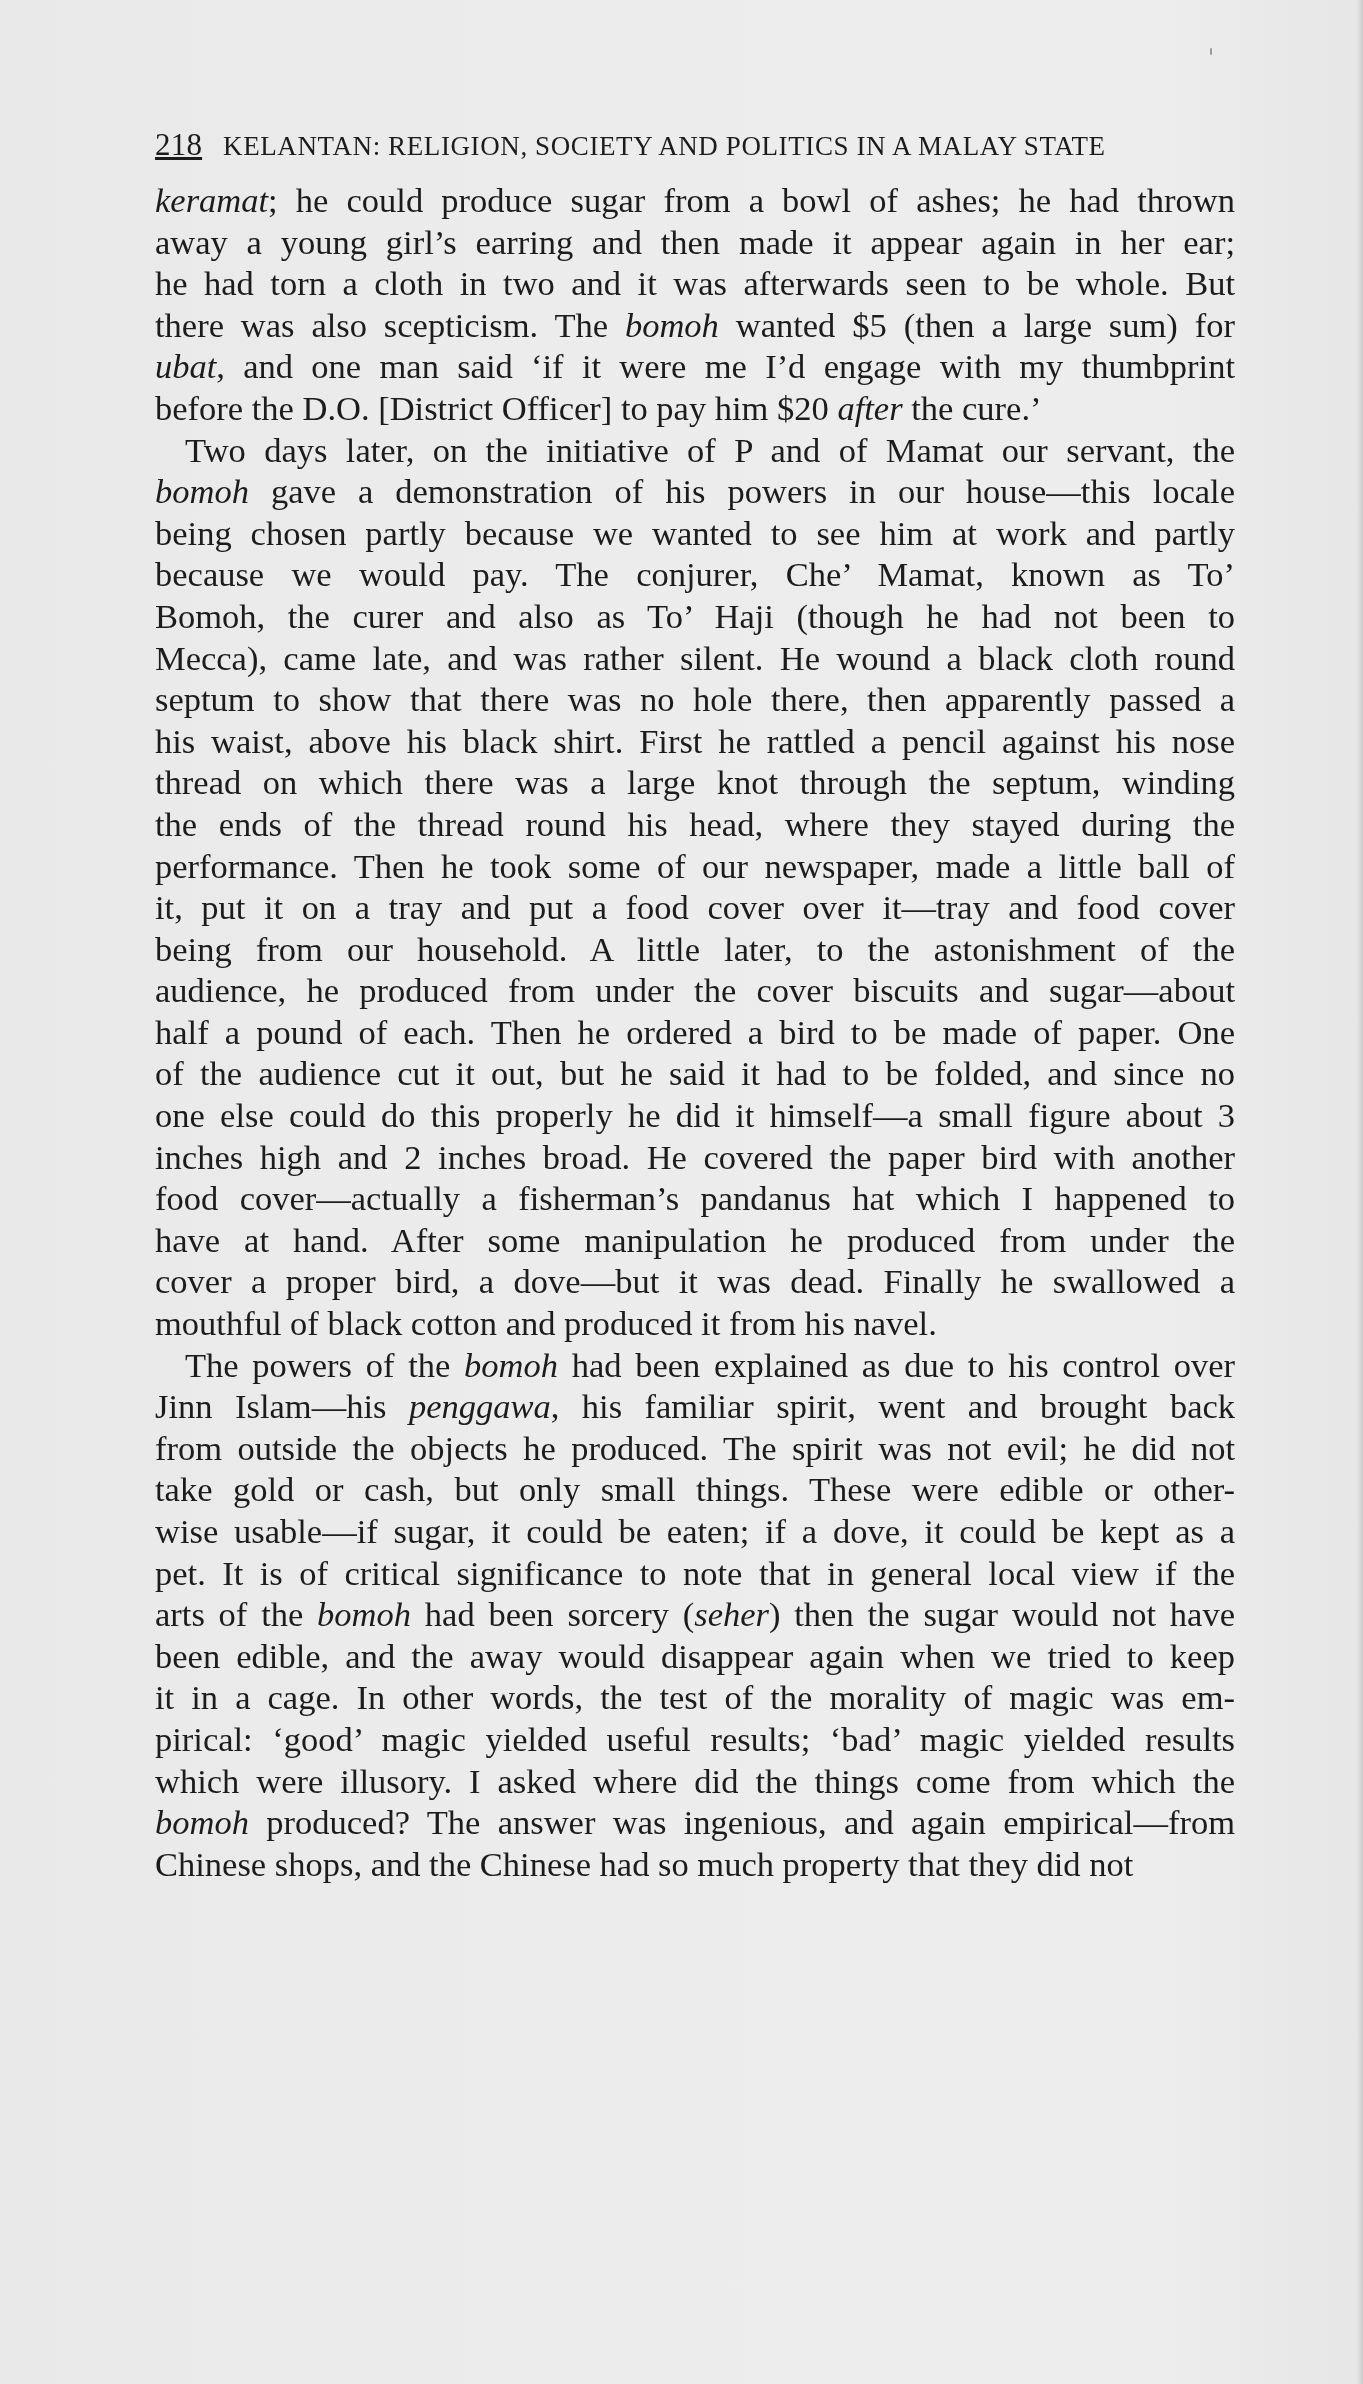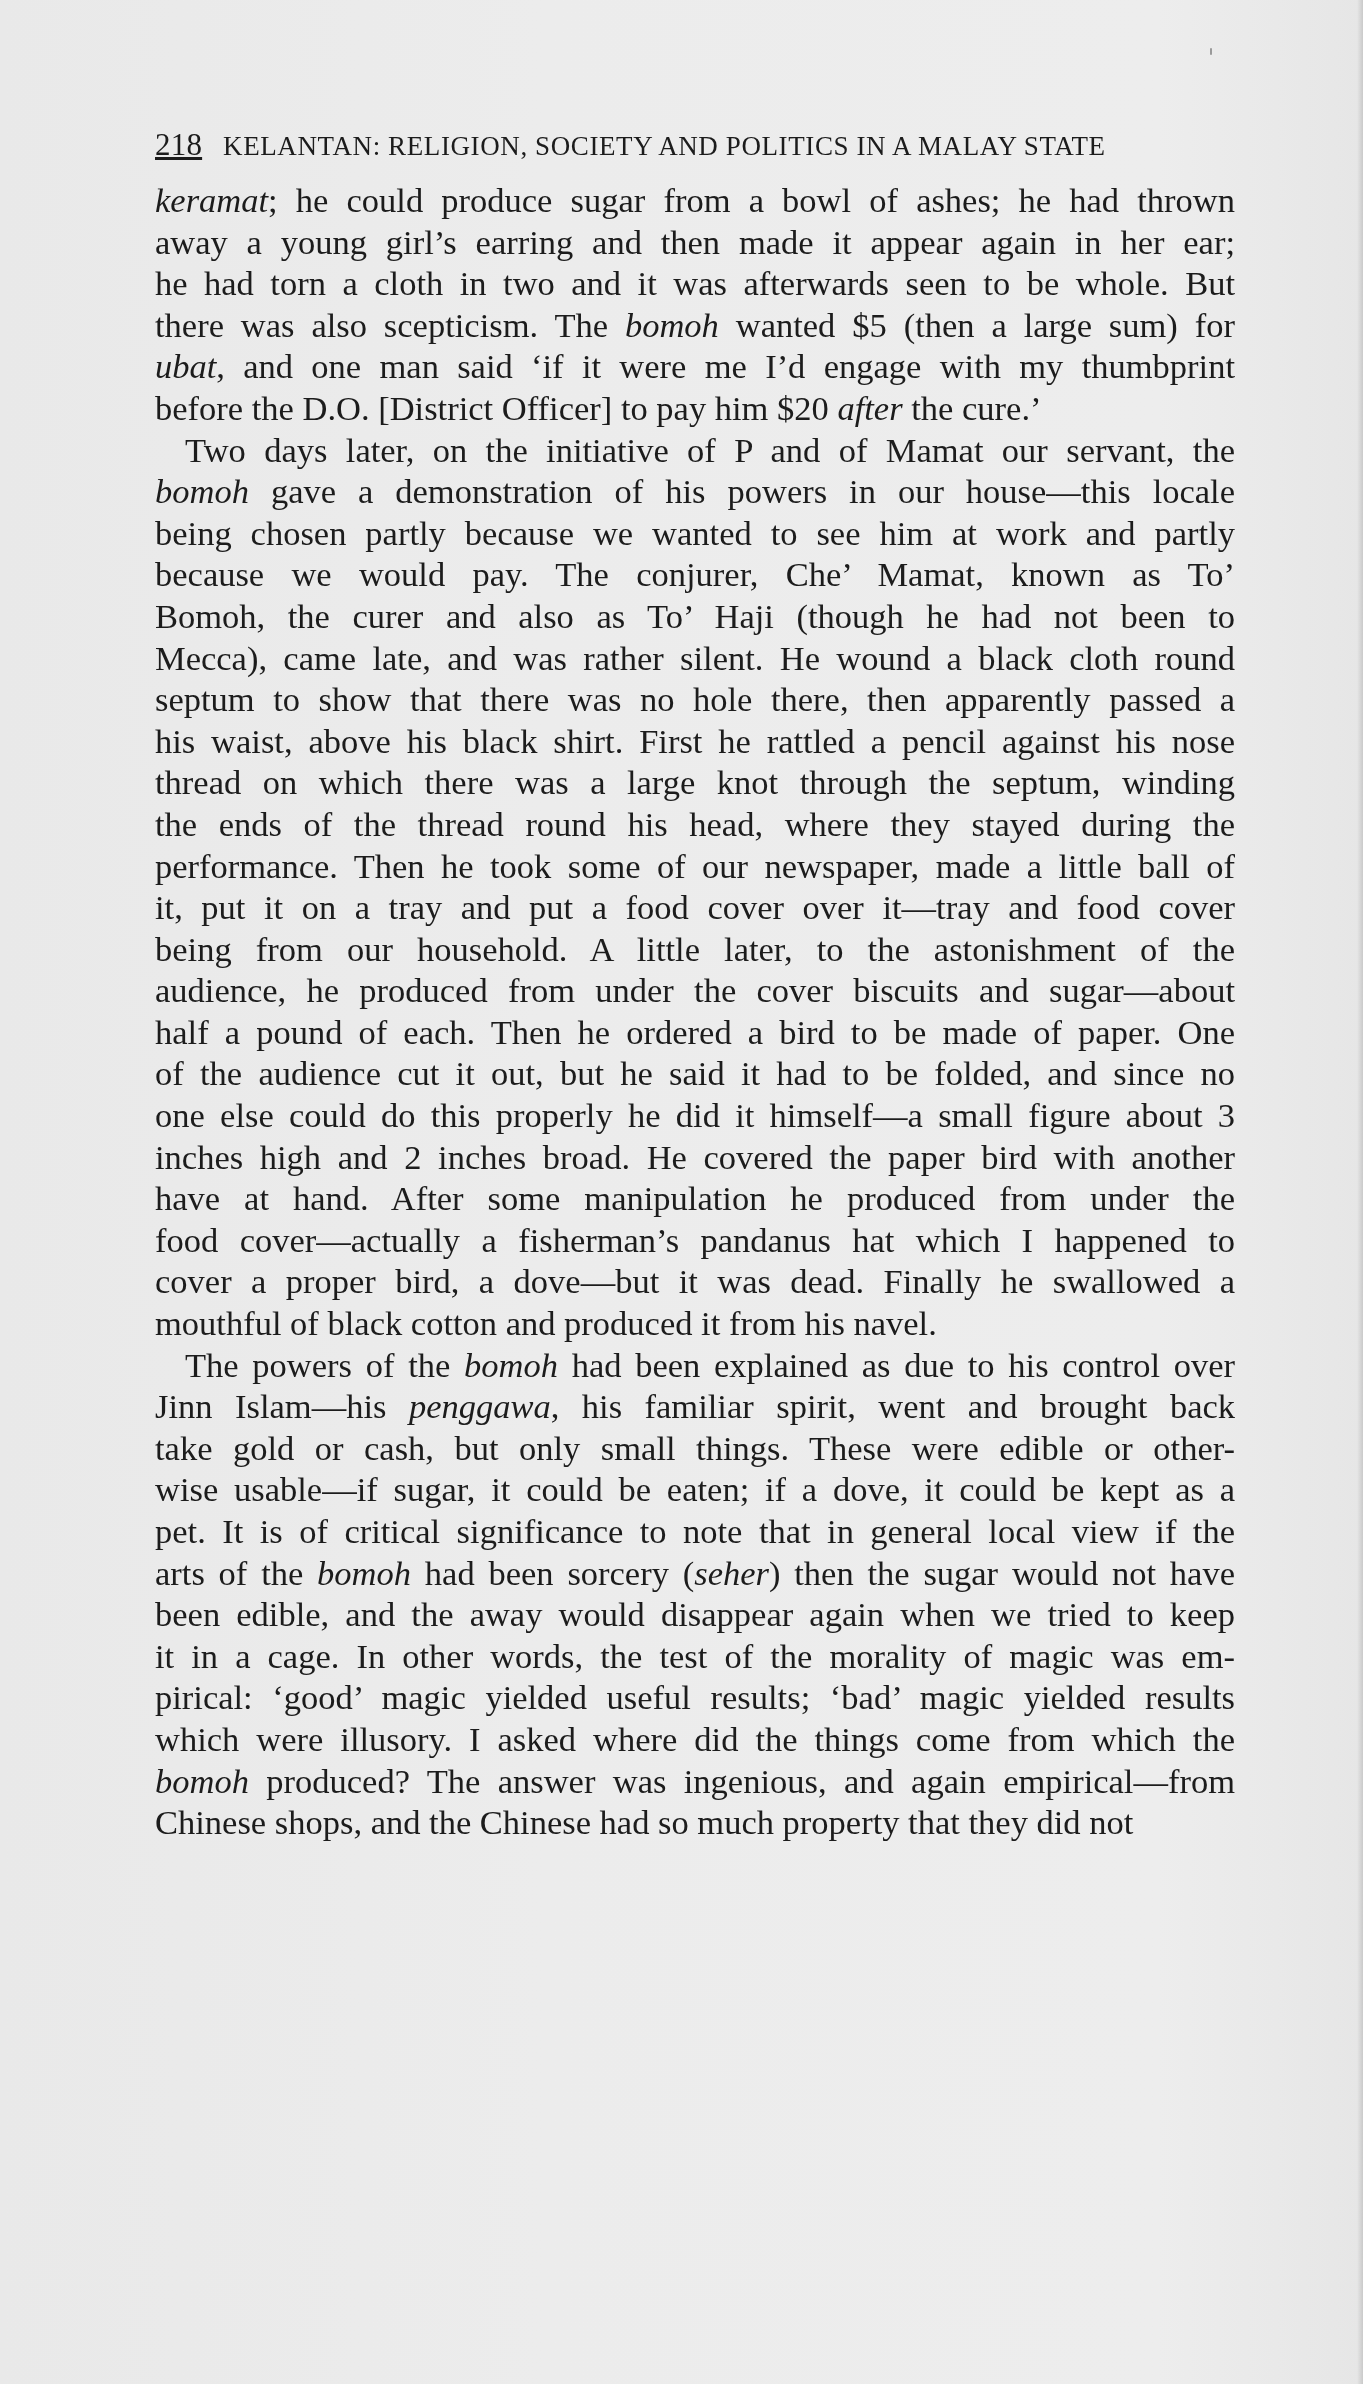--- a/index.html
+++ b/index.html
@@ -109,28 +109,29 @@
       <span class="line"><span>thread on which there was a large knot through the septum, winding</span></span>
       <span class="line"><span>the ends of the thread round his head, where they stayed during the</span></span>
       <span class="line"><span>performance. Then he took some of our newspaper, made a little ball of</span></span>
       <span class="line"><span>it, put it on a tray and put a food cover over it—tray and food cover</span></span>
       <span class="line"><span>being from our household. A little later, to the astonishment of the</span></span>
       <span class="line"><span>audience, he produced from under the cover biscuits and sugar—about</span></span>
       <span class="line"><span>half a pound of each. Then he ordered a bird to be made of paper. One</span></span>
       <span class="line"><span>of the audience cut it out, but he said it had to be folded, and since no</span></span>
       <span class="line"><span>one else could do this properly he did it himself—a small figure about 3</span></span>
       <span class="line"><span>inches high and 2 inches broad. He covered the paper bird with another</span></span>
+      <span class="line"><span>food cover—actually a fisherman’s pandanus hat which I happened to</span></span>
       <span class="line"><span>have at hand. After some manipulation he produced from under the</span></span>
-      <span class="line"><span>food cover—actually a fisherman’s pandanus hat which I happened to</span></span>
       <span class="line"><span>cover a proper bird, a dove—but it was dead. Finally he swallowed a</span></span>
       <span class="line last"><span>mouthful of black cotton and produced it from his navel.</span></span>
     </div>
     <div>
       <span class="line indent"><span>The powers of the </span><em>bomoh</em><span> had been explained as due to his control over</span></span>
       <span class="line"><span>Jinn Islam—his </span><em>penggawa</em><span>, his familiar spirit, went and brought back</span></span>
+      <span class="line"><span>from outside the objects he produced. The spirit was not evil; he did not</span></span>
       <span class="line"><span>take gold or cash, but only small things. These were edible or other-</span></span>
       <span class="line"><span>wise usable—if sugar, it could be eaten; if a dove, it could be kept as a</span></span>
       <span class="line"><span>pet. It is of critical significance to note that in general local view if the</span></span>
       <span class="line"><span>arts of the </span><em>bomoh</em><span> had been sorcery (</span><em>seher</em><span>) then the sugar would not have</span></span>
       <span class="line"><span>been edible, and the away would disappear again when we tried to keep</span></span>
       <span class="line"><span>it in a cage. In other words, the test of the morality of magic was em-</span></span>
       <span class="line"><span>pirical: ‘good’ magic yielded useful results; ‘bad’ magic yielded results</span></span>
       <span class="line"><span>which were illusory. I asked where did the things come from which the</span></span>
       <span class="line"><em>bomoh</em><span> produced? The answer was ingenious, and again empirical—from</span></span>
       <span class="line last"><span>Chinese shops, and the Chinese had so much property that they did not</span></span>

